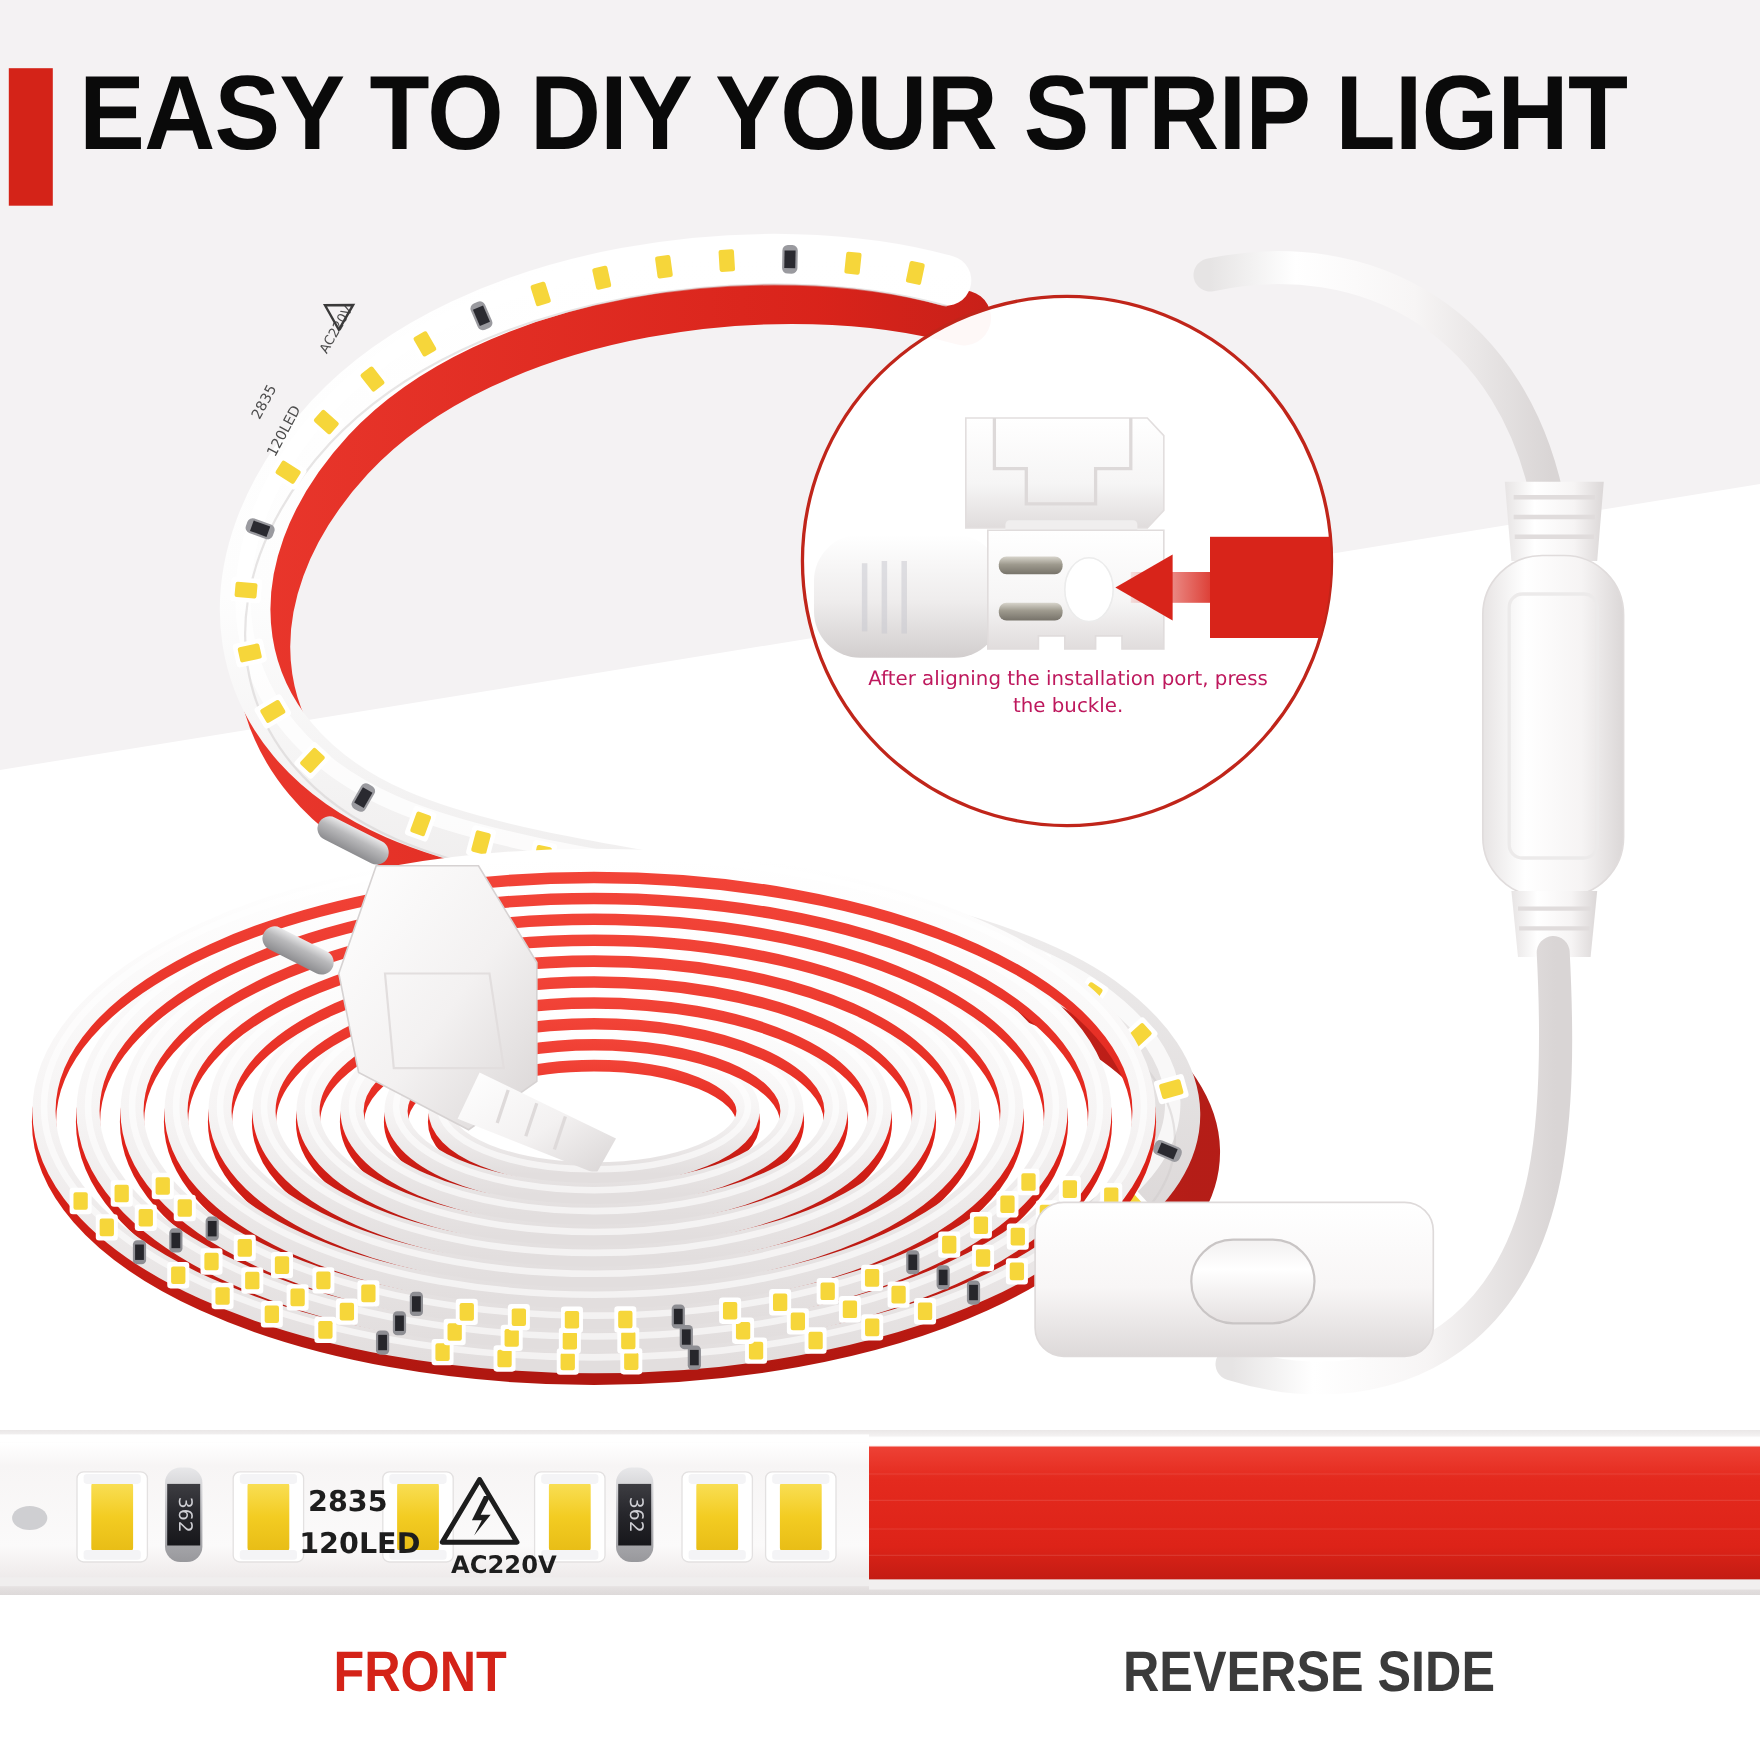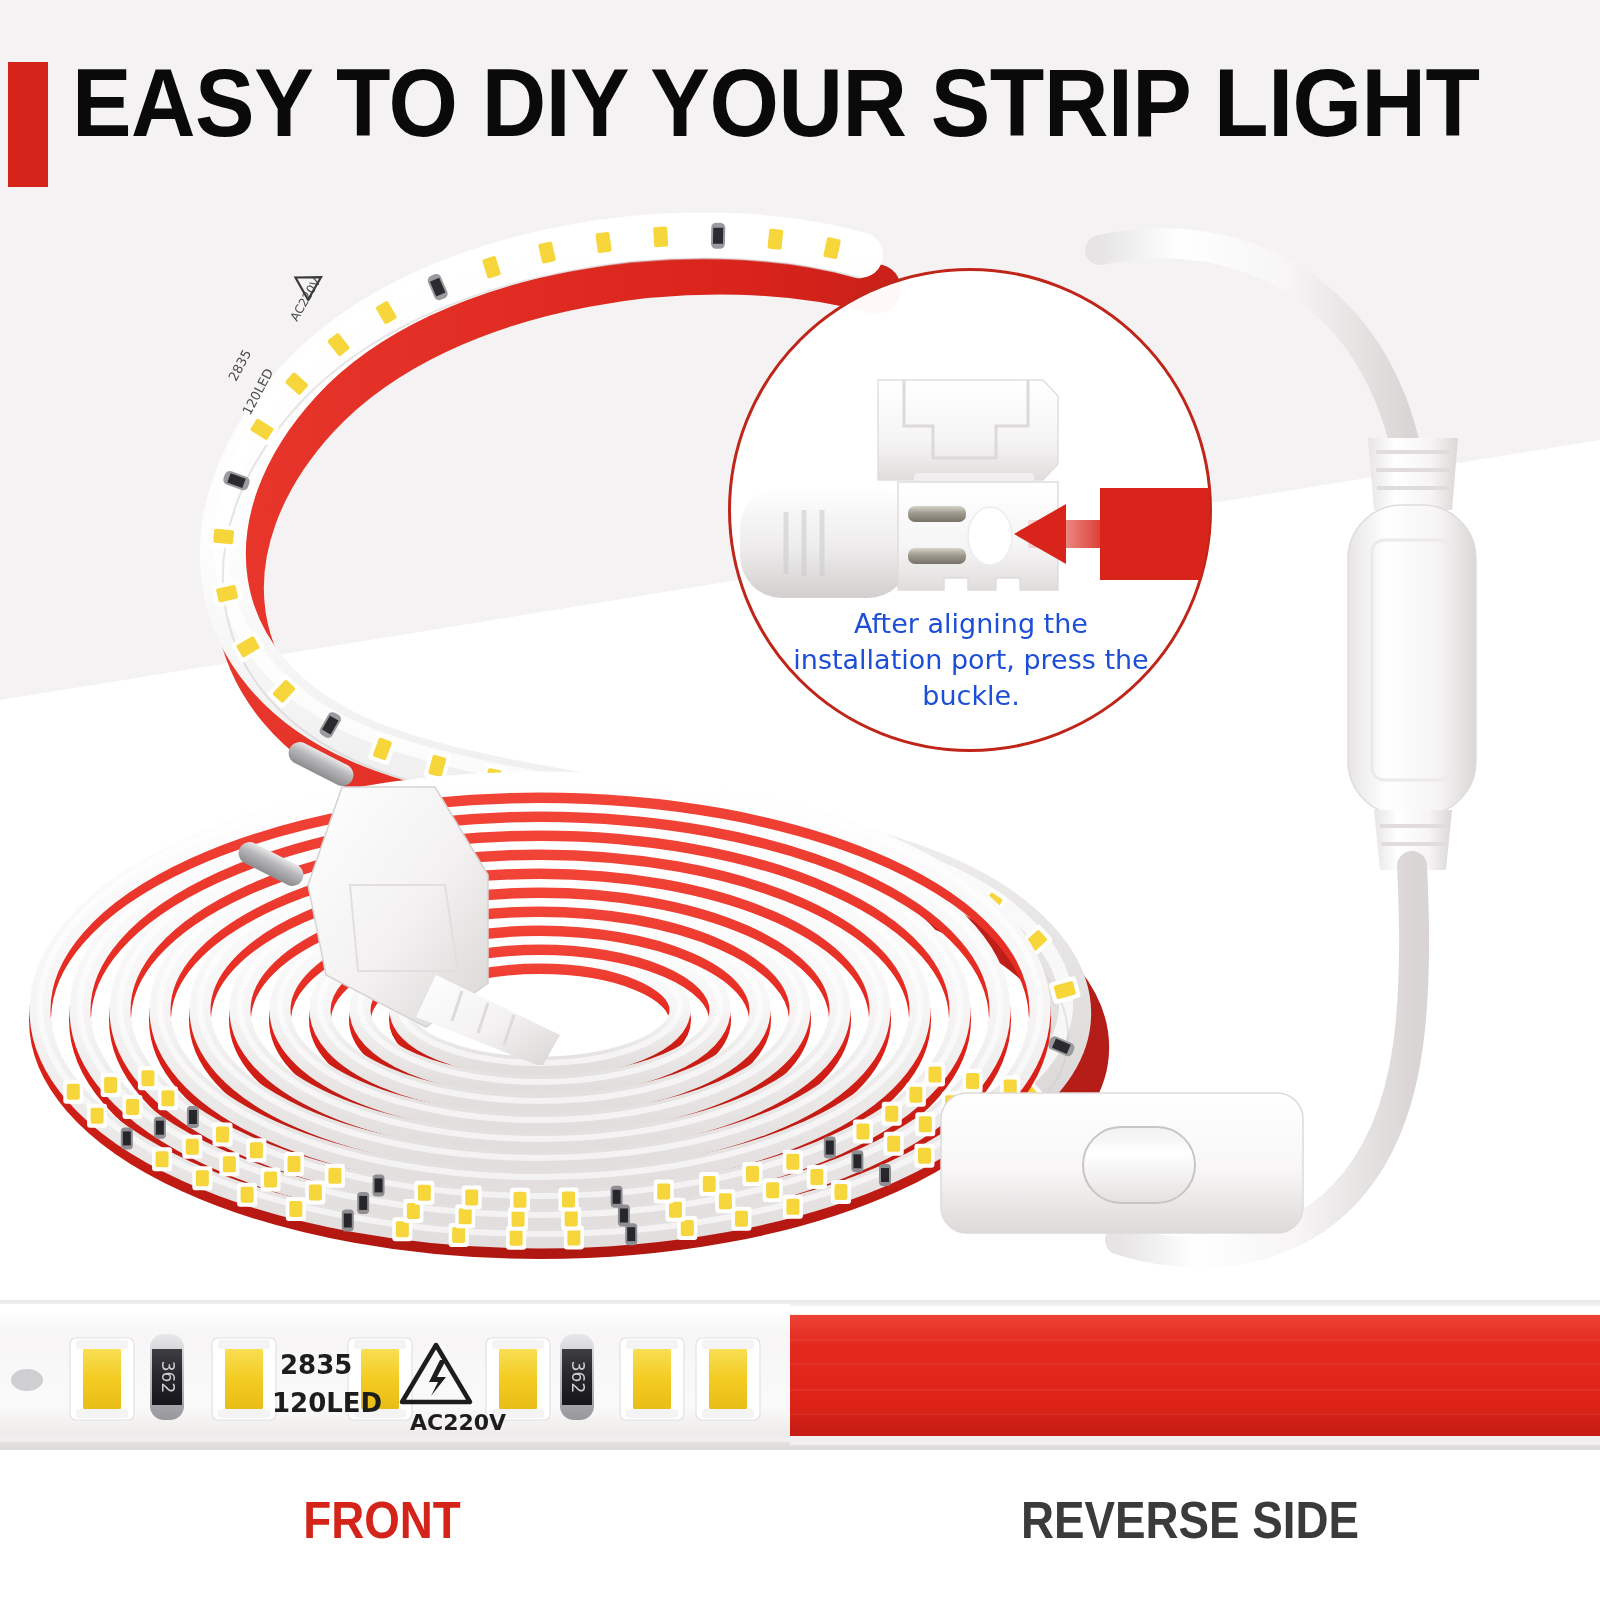--- a/index.html
+++ b/index.html
@@ -83,23 +83,23 @@
     border: 3px solid #c0251a;
     border-radius: 50%;
     background: rgba(255,255,255,0.97);
     box-sizing: border-box;
   }
   .callout-text {
     position: absolute;
     left: 48px; top: 338px;
     width: 390px;
     text-align: center;
-    font-size: 27px;
+    font-size: 18px;
     line-height: 1.34;
-    color: #1d4ed8;
+    color: #be185d;
     font-family: "DejaVu Sans", sans-serif;
   }
 
   
   #bottomstrip {
     position: absolute; left: 0; top: 1292px;
     width: 1600px; height: 165px;
     z-index: 20;
   }
 

